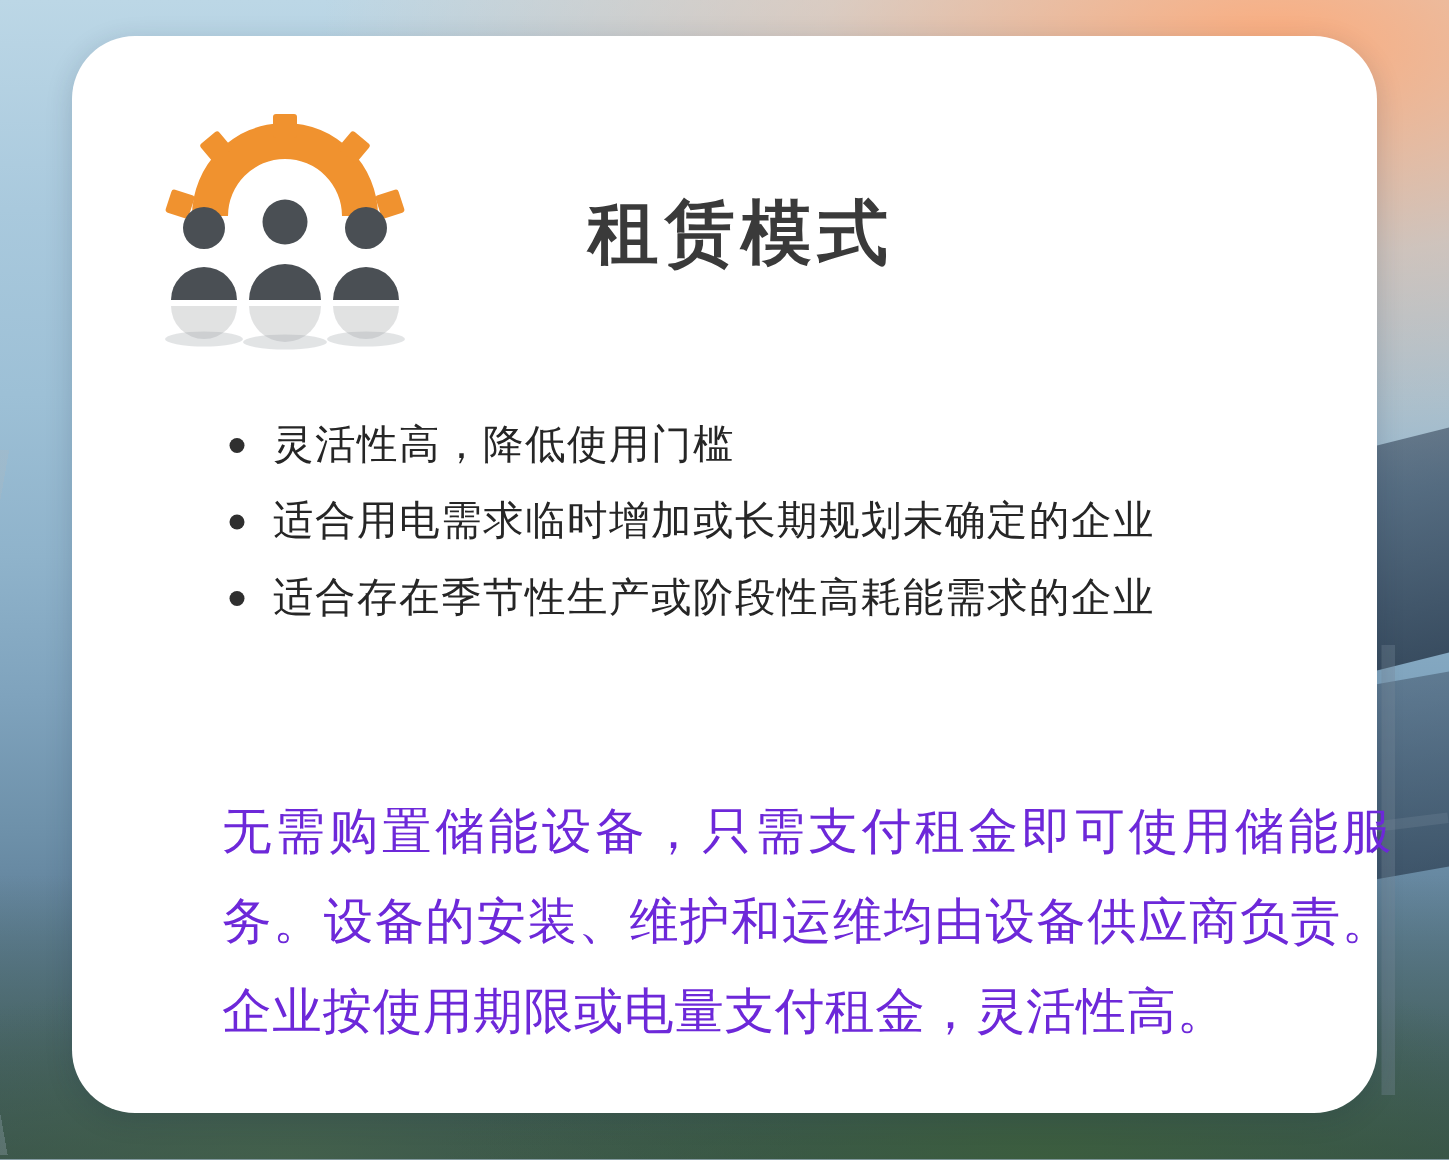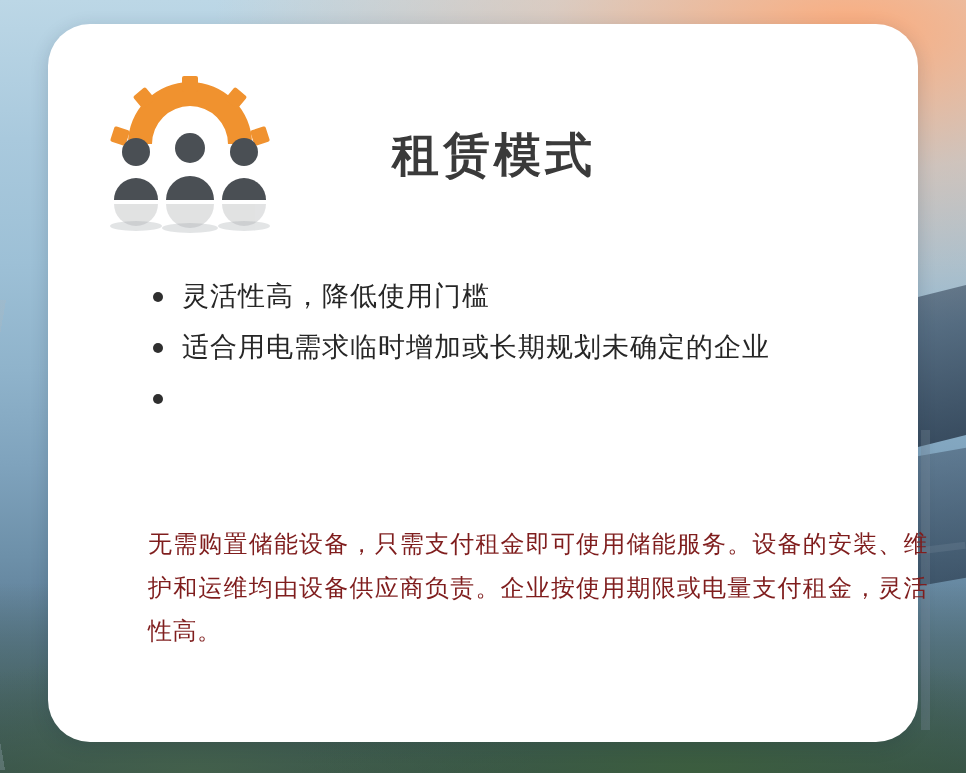--- a/index.html
+++ b/index.html
@@ -123,26 +123,25 @@
     letter-spacing: 1px;
     line-height: 1.25;
   }
 
   
   .paragraph {
     position: absolute;
     left: 100px;
     top: 500px;
     width: 780px;
-    font-size: 24px;
-    color: #7f1d1d;
+    font-size: 33px;
+    color: #6d28d9;
     line-height: 1.82;
     letter-spacing: 0.5px;
     text-align: justify;
-    font-family: Liberation Mono, monospace;
   }
 </style>
 </head>
 <body>
 
 <div class="stage">
 
   <div class="bg"></div>
   <div class="bg-ground"></div>
   <div class="left-structure"></div>
@@ -204,19 +203,20 @@
       <div class="bullet-row">
         <span class="bullet-dot"></span>
         <span class="bullet-text">灵活性高，降低使用门槛</span>
       </div>
       <div class="bullet-row">
         <span class="bullet-dot"></span>
         <span class="bullet-text">适合用电需求临时增加或长期规划未确定的企业</span>
       </div>
       <div class="bullet-row">
         <span class="bullet-dot"></span>
+        <span class="bullet-text">适合存在季节性生产或阶段性高耗能需求的企业</span>
       </div>
     </div>
 
     <div class="paragraph">无需购置储能设备，只需支付租金即可使用储能服务。设备的安装、维护和运维均由设备供应商负责。企业按使用期限或电量支付租金，灵活性高。</div>
 
   </div>
 </div>
 
 </body></html>

